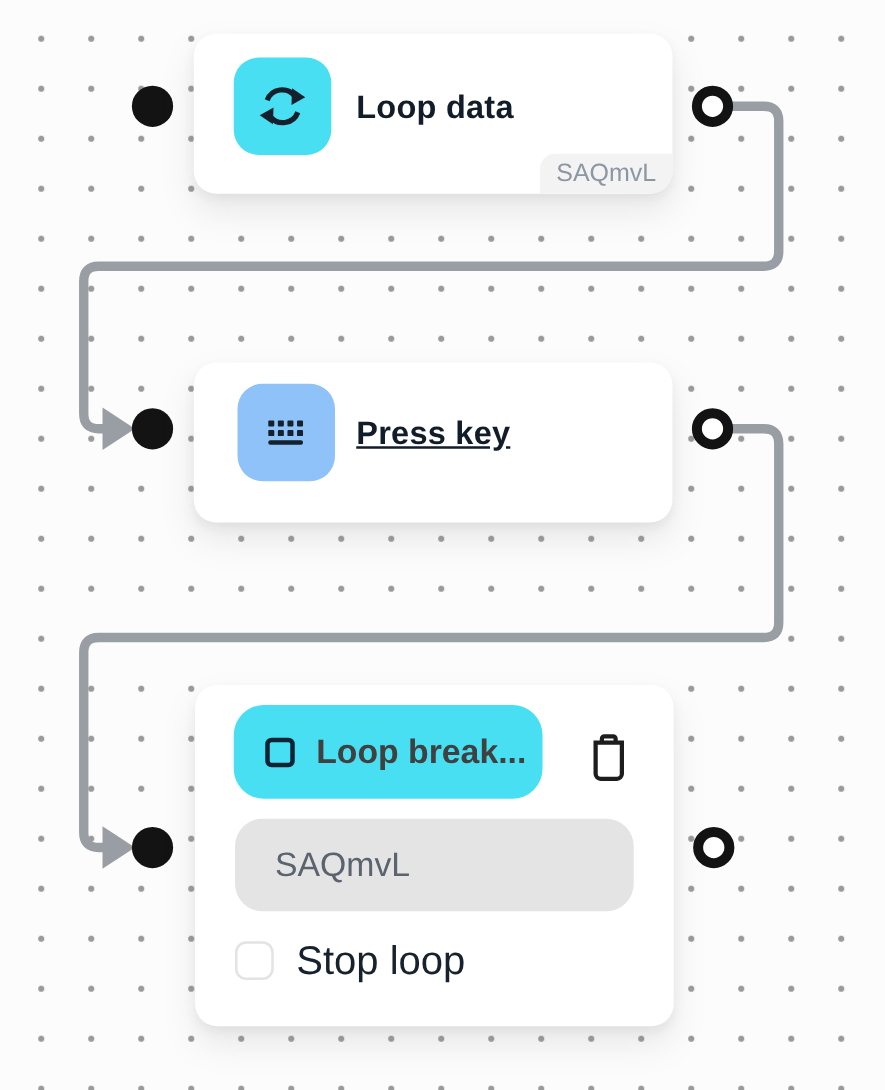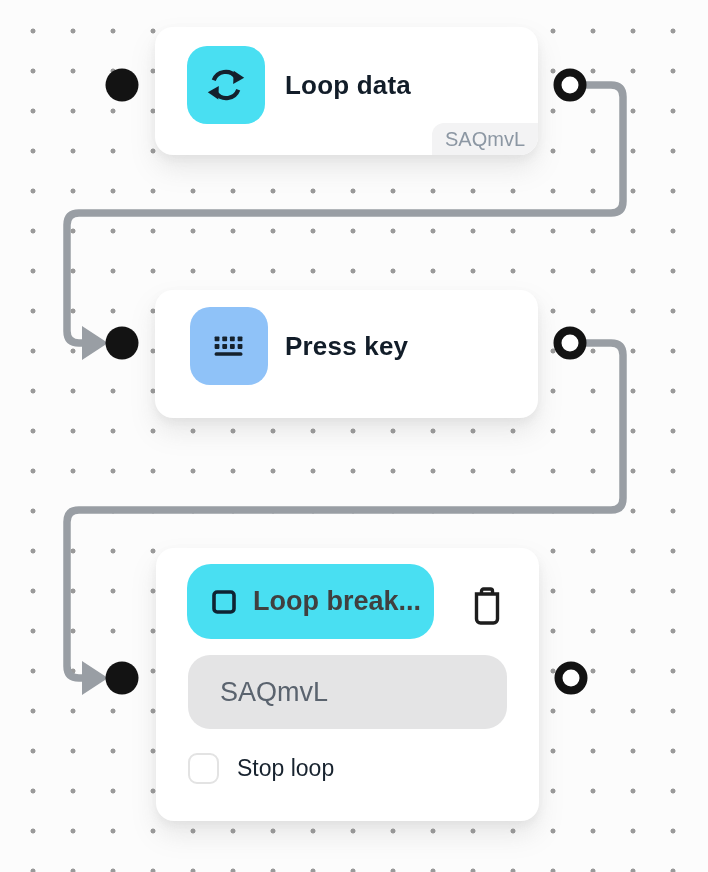--- a/index.html
+++ b/index.html
@@ -25,21 +25,21 @@
   }
   .icon-cyan{background:var(--accent-cyan,#49dff2);}
   .icon-blue{background:var(--accent-blue,#8fc2f8);}
   .node-1 .icon-badge{left:32px; top:19px;}
   .node-2 .icon-badge{left:35px; top:17px;}
   .node-title{
     position:absolute; left:130px; height:78px; display:flex; align-items:center;
     font-size:26px; font-weight:600; color:var(--title-text,#121d29); letter-spacing:.2px; white-space:nowrap;
   }
   .node-1 .node-title{top:19px;}
-  .node-2 .node-title{top:17px;}
+  .node-2 .node-title{top:17px;text-decoration:underline;}
   .id-badge{
     position:absolute; left:277px; top:96px; width:106px; height:32px;
     background:var(--badge-bg,#f3f3f4); border-radius:12px 0 18px 0;
     display:flex; align-items:center; justify-content:center;
     font-size:20px; color:var(--badge-text,#8c97a3);
   }
   .pill-header{
     position:absolute; left:31px; top:16px; width:247px; height:75px;
     background:var(--accent-cyan,#49dff2); border-radius:24px;
     display:flex; align-items:center; gap:15px; padding-left:23px; box-sizing:border-box;
@@ -55,21 +55,21 @@
     background:var(--field-bg,#e4e4e5); border:none; border-radius:22px; outline:none;
     padding:0 0 0 32px; font-family:"Liberation Sans",sans-serif;
     font-size:27px; color:var(--field-text,#5a636e);
   }
   .checkbox{
     position:absolute; left:32px; top:205px; width:31px; height:31px; box-sizing:border-box;
     background:#fff; border:2px solid #e3e3e3; border-radius:9px; cursor:pointer;
   }
   .checkbox-label{
     position:absolute; left:81px; top:205px; height:31px; display:flex; align-items:center;
-    font-size:23px; color:#17222e; white-space:nowrap;
+    font-size:32px; color:#17222e; white-space:nowrap;
   }
 </style>
 </head>
 <body>
 
 <div class="canvas">
 
   <svg class="wires" width="708" height="872" viewBox="0 0 708 872">
 
     <path d="M 570 85 L 611 85 Q 623 85 623 97 L 623 201 Q 623 213 611 213 L 79 213 Q 67 213 67 225 L 67 331 Q 67 343 79 343 L 98 343" fill="none" stroke="#999ea4" stroke-width="7.5"></path>

